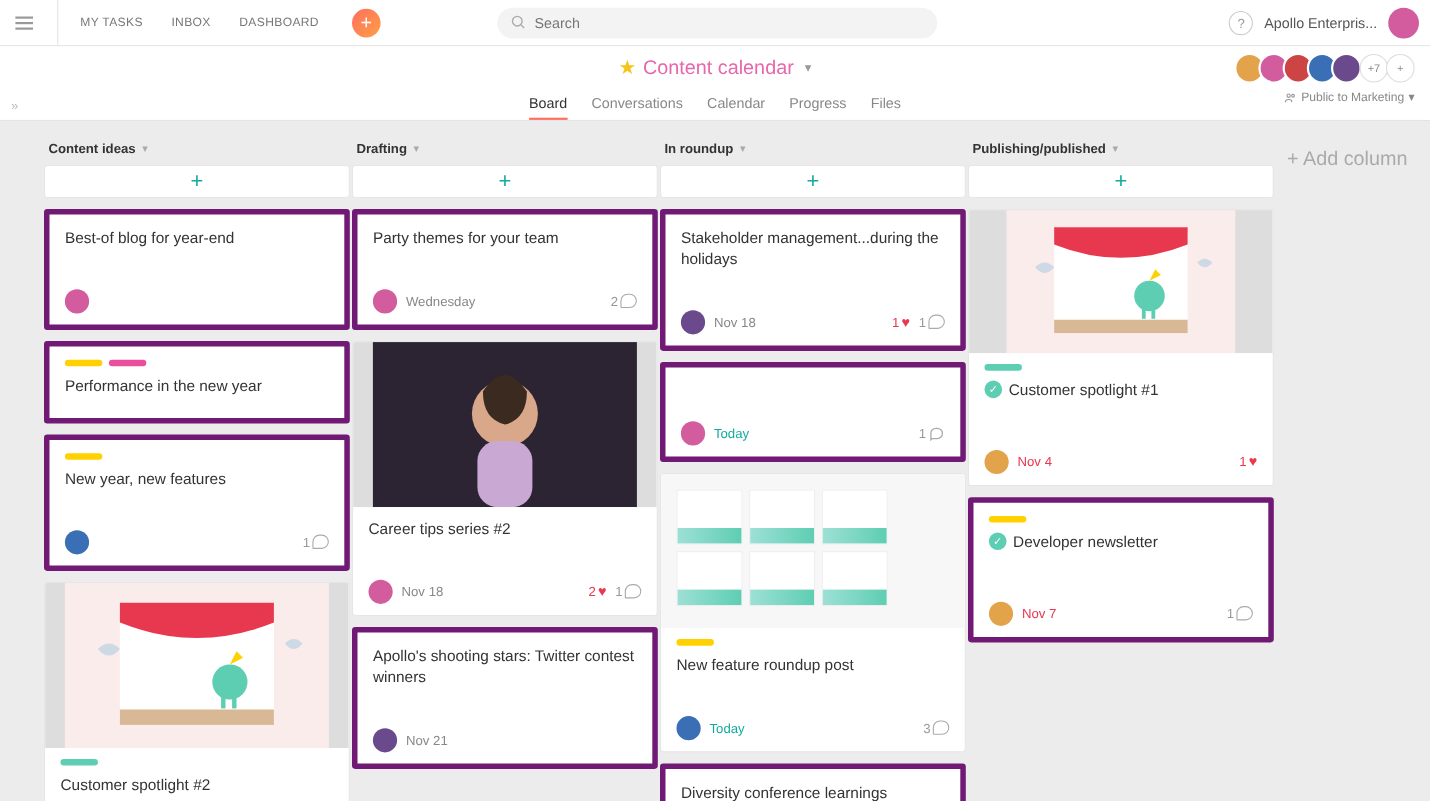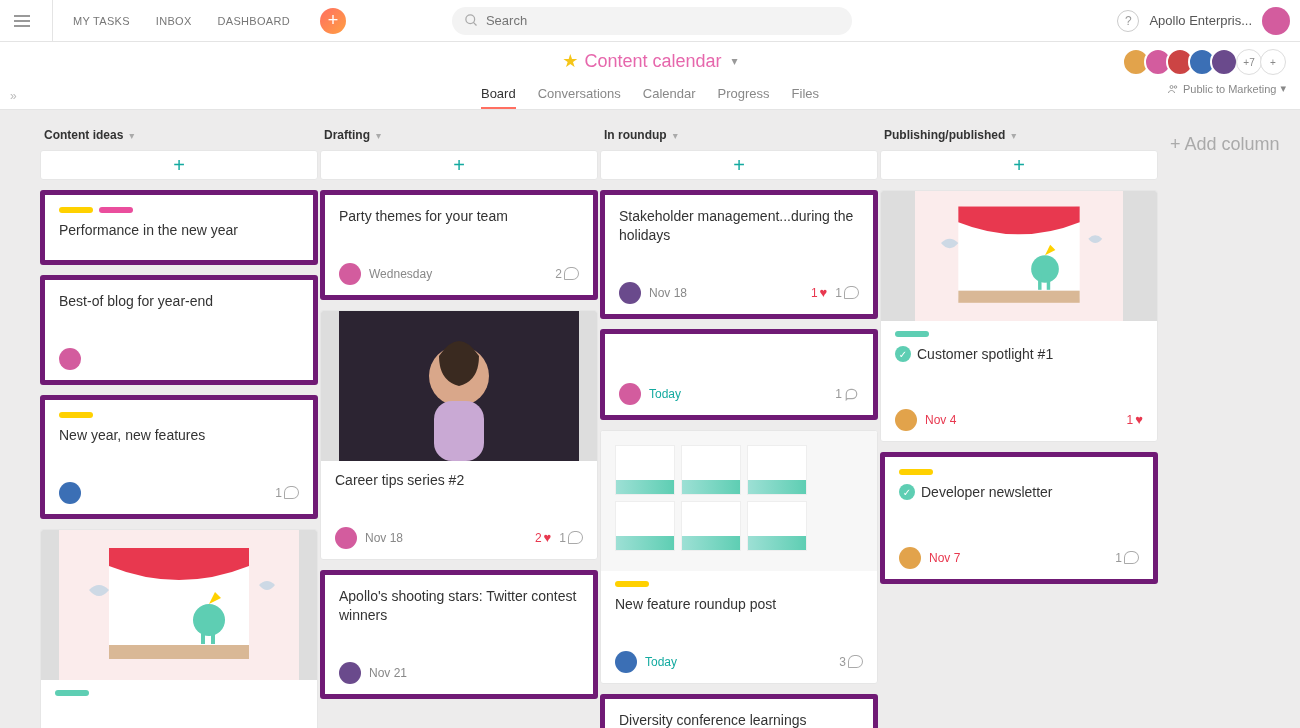--- a/index.html
+++ b/index.html
@@ -133,32 +133,32 @@
 </div>
 
 <div class="board" id="board">
     <div class="column">
       <div class="col-header">
         <span class="col-title">Content ideas</span>
         <span class="col-caret">▾</span>
       </div>
   <div class="addcard">+</div>
   <div class="card">
+        <div class="card-title">Best-of blog for year-end</div>
+        <div class="meta">
+          <span class="avatar av-a"></span>
+          <span class="spacer"></span>
+        </div>
+      </div>
+      <div class="card">
         <div class="tags">
           <span class="tag" style="background:#ffd100"></span>
           <span class="tag" style="background:#ea4e9d"></span>
         </div>
         <div class="card-title">Performance in the new year</div>
-      </div>
-      <div class="card">
-        <div class="card-title">Best-of blog for year-end</div>
-        <div class="meta">
-          <span class="avatar av-a"></span>
-          <span class="spacer"></span>
-        </div>
       </div>
       <div class="card">
         <div class="tags">
           <span class="tag" style="background:#ffd100"></span>
         </div>
         <div class="card-title">New year, new features</div>
         <div class="meta">
           <span class="avatar av-b"></span>
           <span class="spacer"></span>
           <span class="comment">1<span class="bubble"></span></span>
@@ -174,20 +174,21 @@
             <rect x="142" y="96" width="4" height="18" fill="#5eceb3"></rect>
             <rect x="152" y="96" width="4" height="18" fill="#5eceb3"></rect>
             <path d="M150 74 l6 -12 l6 6 z" fill="#ffd100"></path>
             <path d="M30 60 q10 -10 20 0 q-10 12 -20 0" fill="#cdd9e5"></path>
             <path d="M200 55 q8 -8 16 0 q-8 10 -16 0" fill="#cdd9e5"></path>
           </svg></div>
         <div class="body">
           <div class="tags">
             <span class="tag" style="background:#5eceb3"></span>
           </div>
+          <div class="card-title">Customer spotlight #2</div>
           <div class="meta">
             <span class="avatar av-b"></span>
             <span class="spacer"></span>
           </div>
         </div>
       </div>
     </div>
     <div class="column">
       <div class="col-header">
         <span class="col-title">Drafting</span>

